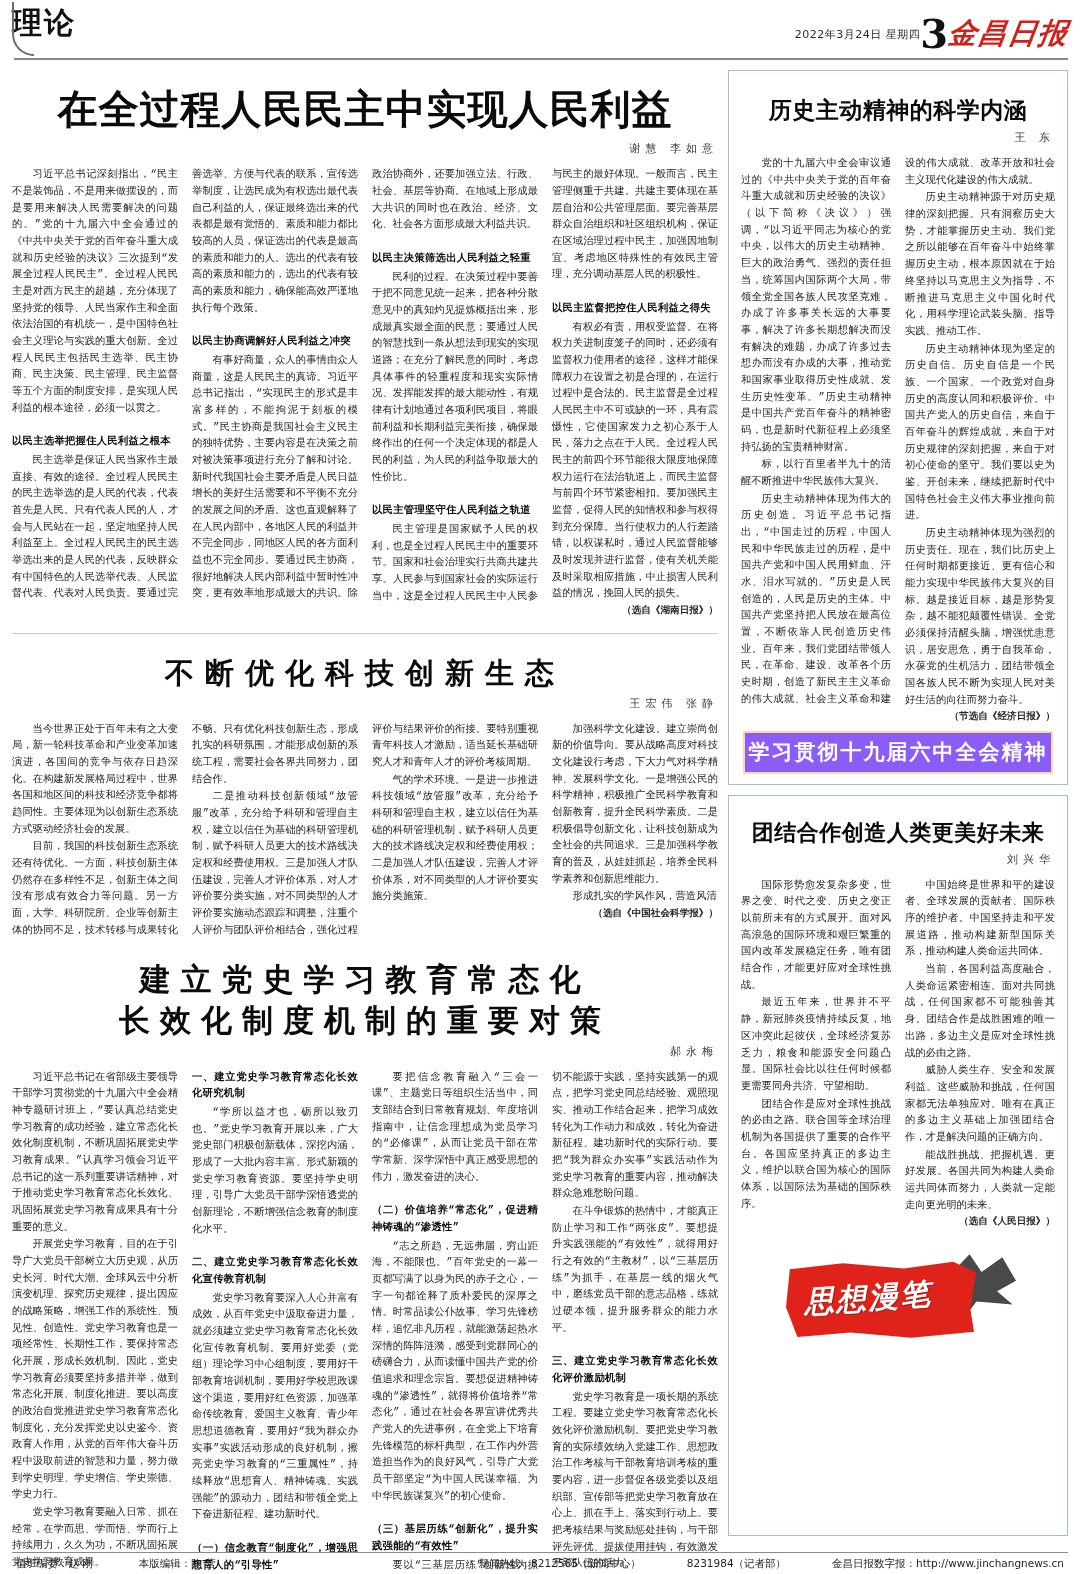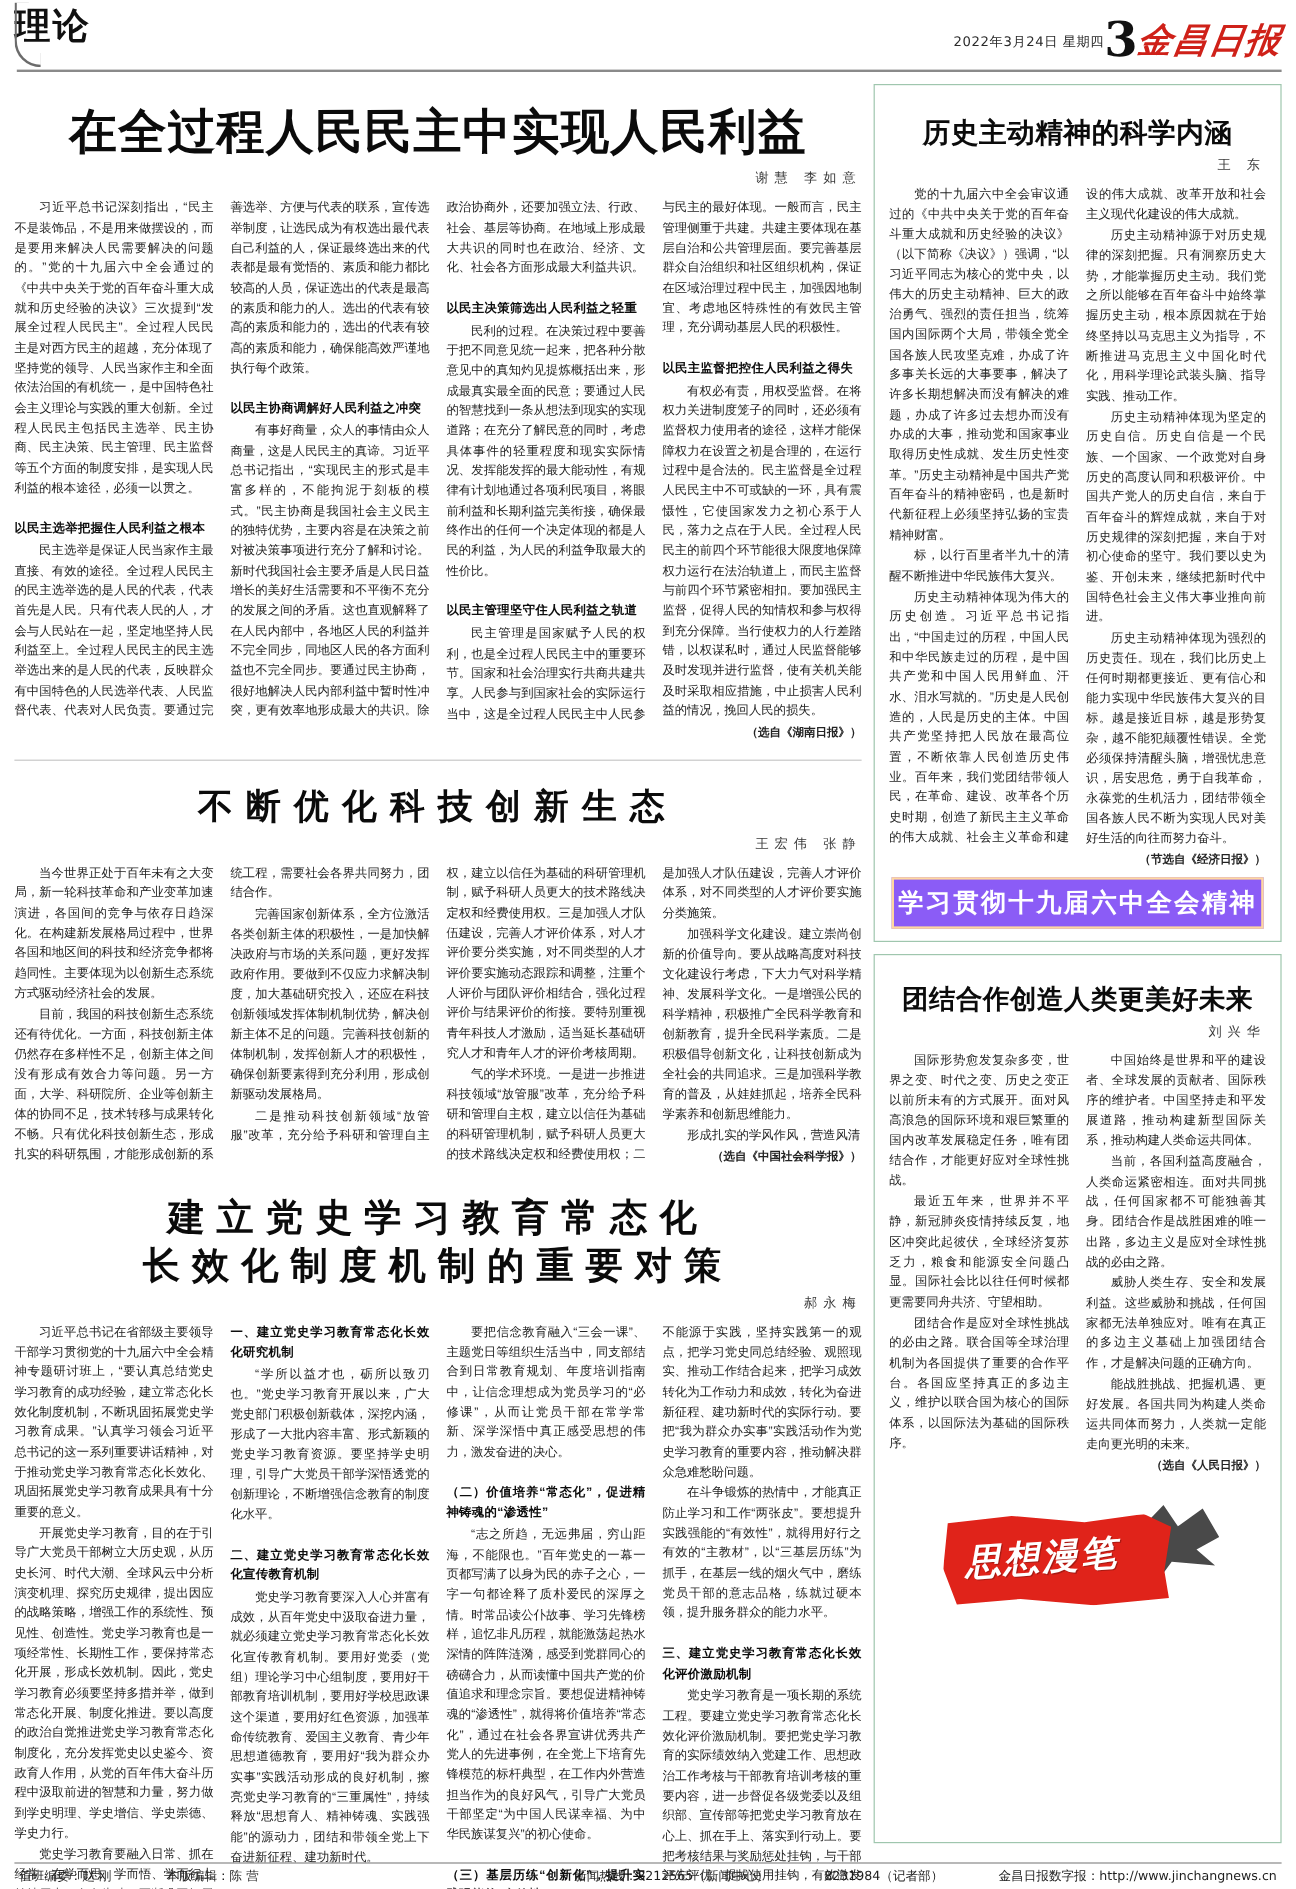--- a/index.html
+++ b/index.html
@@ -64,21 +64,21 @@
   .h-s1 { font-size: 23px; letter-spacing: .5px; padding: 16px 0 6px; }
   .h-s2 { font-size: 22px; letter-spacing: .5px; padding: 14px 0 6px; }
   .byline {
     text-align: right; font-size: 11px; color: #3a3a3a;
     letter-spacing: 5px; padding-bottom: 10px;
     font-family: "DejaVu Serif", "Liberation Serif", serif;
   }
 
   .cols { column-gap: 14px; column-rule: none; }
   .cols p {
-    font-family: Liberation Sans, sans-serif;
+    font-family: Liberation Mono, monospace;
     font-size: 10.3px; line-height: 1.62; text-align: justify;
     text-indent: 2em; color: #232323;
     margin: 0 0 1px 0;
     -webkit-hyphens: none; hyphens: none;
     word-break: break-all;
   }
   .cols p.sub {
     font-weight: 700; text-indent: 0; color: #0d0d0d;
     margin: 17px 0 2px; letter-spacing: .3px;
   }
@@ -219,21 +219,20 @@
         </div>
       </div>
       <div class="dbl-rule"></div>
 
       <div>
         <div class="headline h-a2">不断优化科技创新生态</div>
         <div class="byline">王宏伟  张静</div>
         <div class="cols c4">
           <p>当今世界正处于百年未有之大变局，新一轮科技革命和产业变革加速演进，各国间的竞争与依存日趋深化。在构建新发展格局过程中，世界各国和地区间的科技和经济竞争都将趋同性。主要体现为以创新生态系统方式驱动经济社会的发展。</p>
           <p>目前，我国的科技创新生态系统还有待优化。一方面，科技创新主体仍然存在多样性不足，创新主体之间没有形成有效合力等问题。另一方面，大学、科研院所、企业等创新主体的协同不足，技术转移与成果转化不畅。只有优化科技创新生态，形成扎实的科研氛围，才能形成创新的系统工程，需要社会各界共同努力，团结合作。</p>
-          <p>完善国家创新体系，全方位激活各类创新主体的积极性，一是加快解决政府与市场的关系问题，更好发挥政府作用。要做到不仅应力求解决制度，加大基础研究投入，还应在科技创新领域发挥体制机制优势，解决创新主体不足的问题。完善科技创新的体制机制，发挥创新人才的积极性，确保创新要素得到充分利用，形成创新驱动发展格局。</p>
           <p>二是推动科技创新领域“放管服”改革，充分给予科研和管理自主权，建立以信任为基础的科研管理机制，赋予科研人员更大的技术路线决定权和经费使用权。三是加强人才队伍建设，完善人才评价体系，对人才评价要分类实施，对不同类型的人才评价要实施动态跟踪和调整，注重个人评价与团队评价相结合，强化过程评价与结果评价的衔接。要特别重视青年科技人才激励，适当延长基础研究人才和青年人才的评价考核周期。</p>
           <p>气的学术环境。一是进一步推进科技领域“放管服”改革，充分给予科研和管理自主权，建立以信任为基础的科研管理机制，赋予科研人员更大的技术路线决定权和经费使用权；二是加强人才队伍建设，完善人才评价体系，对不同类型的人才评价要实施分类施策。</p>
           <p>加强科学文化建设。建立崇尚创新的价值导向。要从战略高度对科技文化建设行考虑，下大力气对科学精神、发展科学文化。一是增强公民的科学精神，积极推广全民科学教育和创新教育，提升全民科学素质。二是积极倡导创新文化，让科技创新成为全社会的共同追求。三是加强科学教育的普及，从娃娃抓起，培养全民科学素养和创新思维能力。</p>
           <p>形成扎实的学风作风，营造风清</p>
           <p class="src">（选自《中国社会科学报》）</p>
         </div>
       </div>
 
       <div class="art-sep"></div>
 

